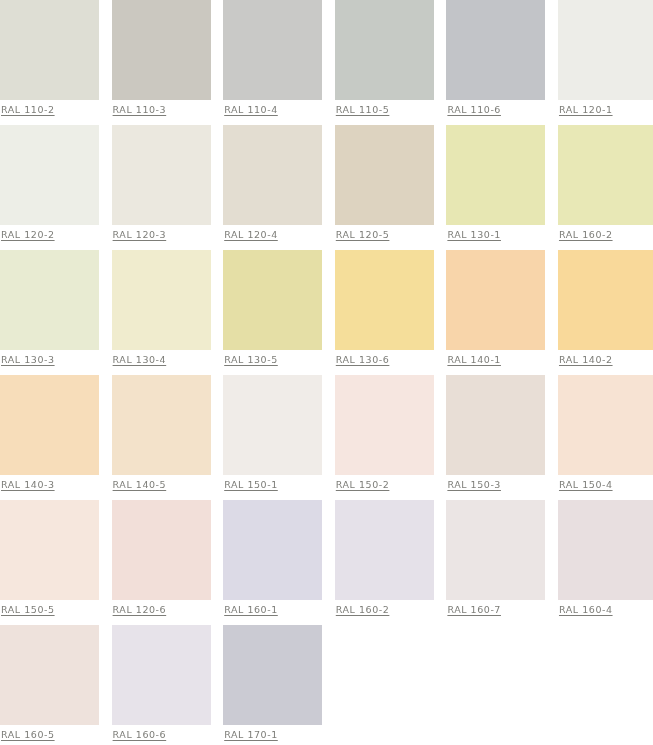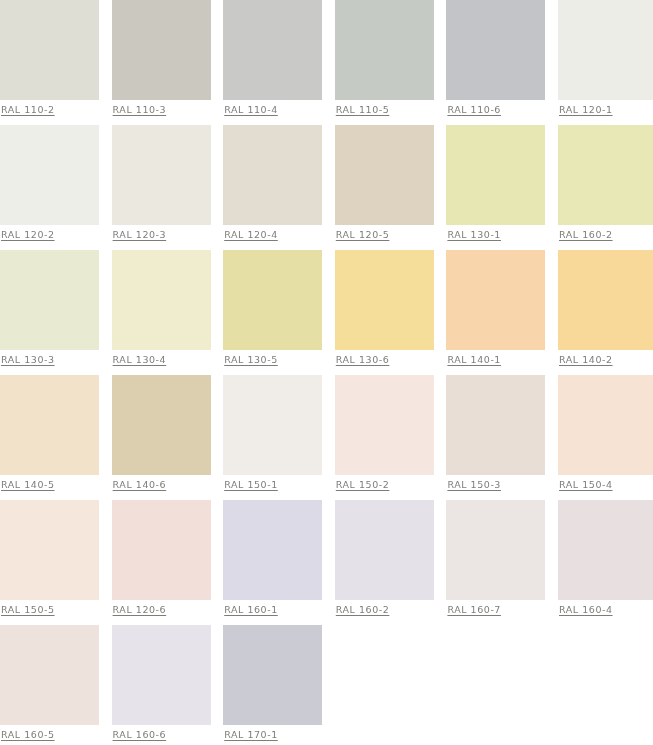--- a/index.html
+++ b/index.html
@@ -121,26 +121,26 @@
     </div>
     <div class="swatch-cell">
       <div class="swatch-chip" style="background-color: rgb(248, 213, 170);"></div>
       <a class="swatch-label">RAL 140-1</a>
     </div>
     <div class="swatch-cell">
       <div class="swatch-chip" style="background-color: rgb(249, 217, 154);"></div>
       <a class="swatch-label">RAL 140-2</a>
     </div>
     <div class="swatch-cell">
+      <div class="swatch-chip" style="background-color: rgb(247, 221, 186);"></div>
+      <a class="swatch-label">RAL 140-3</a>
+    </div>
+    <div class="swatch-cell">
       <div class="swatch-chip" style="background-color: rgb(243, 226, 202);"></div>
       <a class="swatch-label">RAL 140-5</a>
-    </div>
-    <div class="swatch-cell">
-      <div class="swatch-chip" style="background-color: rgb(220, 207, 176);"></div>
-      <a class="swatch-label">RAL 140-6</a>
     </div>
     <div class="swatch-cell">
       <div class="swatch-chip" style="background-color: rgb(240, 236, 232);"></div>
       <a class="swatch-label">RAL 150-1</a>
     </div>
     <div class="swatch-cell">
       <div class="swatch-chip" style="background-color: rgb(246, 230, 224);"></div>
       <a class="swatch-label">RAL 150-2</a>
     </div>
     <div class="swatch-cell">

